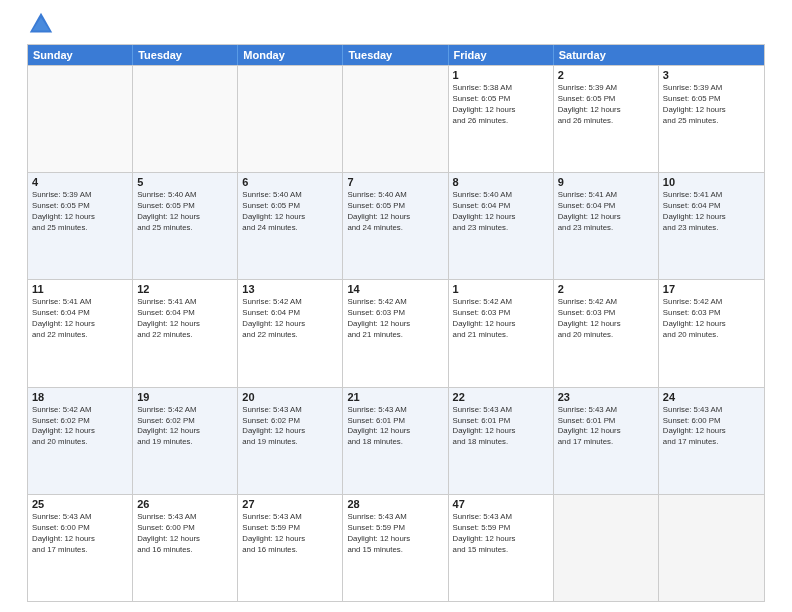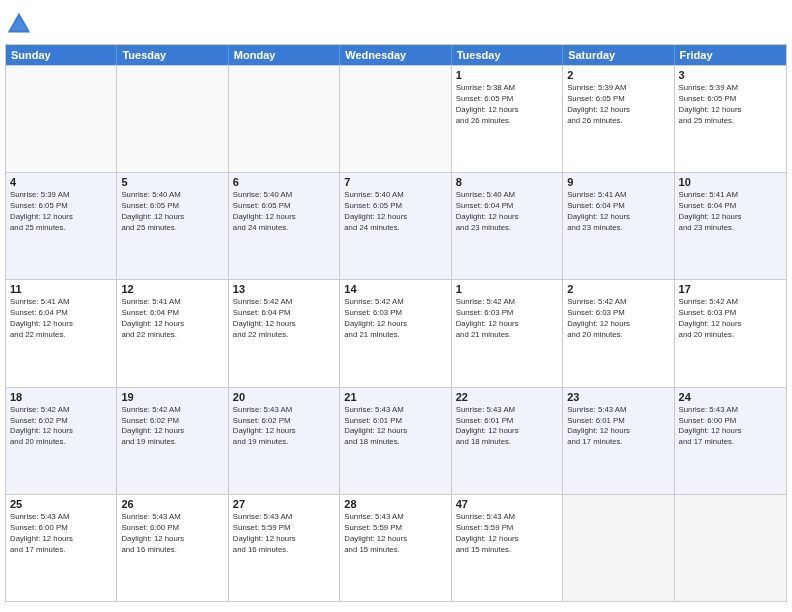--- a/index.html
+++ b/index.html
@@ -6,21 +6,21 @@
     body {
       width: 792px;
       height: 612px;
       font-family: Arial, sans-serif;
       background: #fff;
       overflow: hidden;
     }
     .page {
       width: 792px;
       height: 612px;
-      padding: 10px 5px;
+      padding: 10px 27px;
       display: flex;
       flex-direction: column;
       border-radius: 28px;
     }
     .header {
       display: flex;
       justify-content: space-between;
       align-items: flex-start;
       margin-bottom: 6px;
     }
@@ -142,24 +142,23 @@
       <div class="title-month"></div>
       <div class="title-location"></div>
     </div>
   </div>
 
   <div class="calendar">
     <div class="cal-header">
     <div class="cal-header-cell">Sunday</div>
         <div class="cal-header-cell">Tuesday</div>
         <div class="cal-header-cell">Monday</div>
-        <div class="cal-header-cell">Wednesday</div>
         <div class="cal-header-cell">Tuesday</div>
+        <div class="cal-header-cell">Friday</div>
         <div class="cal-header-cell">Saturday</div>
-        <div class="cal-header-cell">Friday</div>
       </div>
     <div class="cal-body">
     <div class="cal-row">
           <div class="cal-cell empty"></div>
           <div class="cal-cell empty"></div>
           <div class="cal-cell empty"></div>
           <div class="cal-cell empty"></div>
           <div class="cal-cell">
             <span class="day-num">1</span>
             <div class="day-info" style="white-space: pre-line;">Sunrise: 5:38 AM

